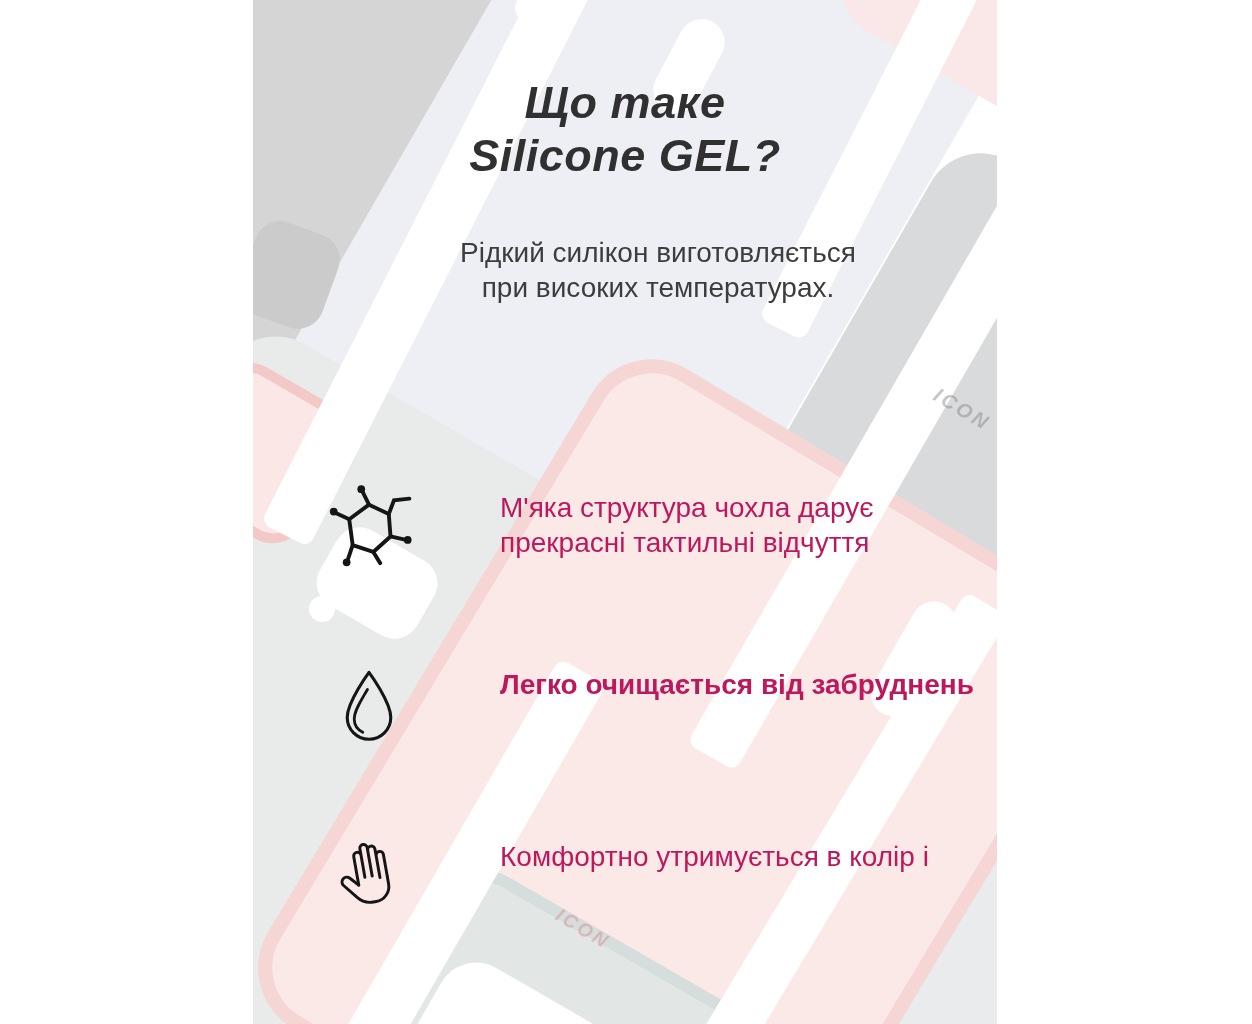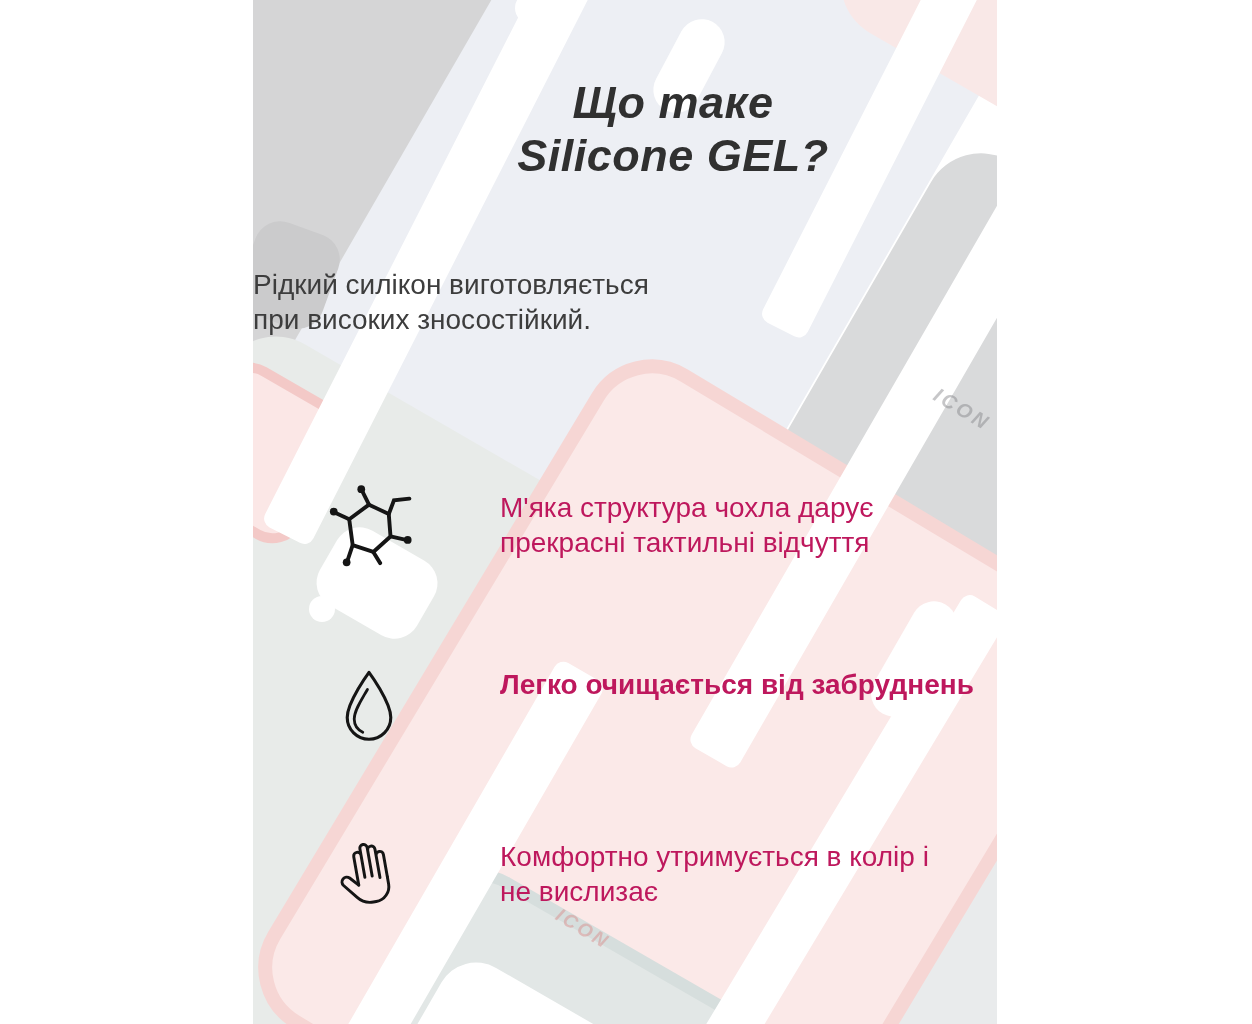--- a/index.html
+++ b/index.html
@@ -9,23 +9,23 @@
   .margin.left{left:0;width:253px;}
   .margin.right{left:997px;width:255px;}
   .strip{position:absolute;left:253px;top:0;width:744px;height:1024px;overflow:hidden;background:#ffffff;}
   .case{position:absolute;border-radius:58px;}
   .band{position:absolute;background:#ffffff;z-index:4;border-radius:10px;}
   .cut{position:absolute;background:#ffffff;z-index:5;}
   .wm{position:absolute;z-index:6;font-weight:bold;font-style:italic;letter-spacing:3px;
       font-size:20px;user-select:none;}
   .fg{position:absolute;z-index:10;}
   .title{left:0;top:76px;width:744px;text-align:center;font-size:45px;line-height:53px;
-         font-weight:800;font-style:italic;color:#303030;letter-spacing:.5px;padding-left:48px;}
-  .intro{left:0;top:267px;width:744px;text-align:left;font-size:28px;line-height:35px;
-         color:#3d3d3d;}
+         font-weight:800;font-style:italic;color:#303030;letter-spacing:.5px;}
+  .intro{left:0;top:235px;width:744px;text-align:center;font-size:28px;line-height:35px;
+         color:#3d3d3d;padding-left:33px;}
   .feature{left:0;width:744px;height:96px;}
   .feature .icbox{position:absolute;left:70px;top:0;width:92px;height:92px;display:flex;
                   align-items:center;justify-content:center;}
   .feature .txt{position:absolute;left:247px;font-size:28px;line-height:35px;color:#be185d;}
   svg{display:block;}
 </style>
 </head>
 <body>
 
 <div class="page">
@@ -66,21 +66,21 @@
     <div class="wm" style="left:678px;top:398px;transform:rotate(31deg);color:rgba(128,128,132,0.45);">ICON</div>
     <div class="wm" style="left:300px;top:918px;transform:rotate(31deg);color:rgba(217,152,150,0.55);font-size:19px;">ICON</div>
 
     <div class="fg title">
       <div>Що таке</div>
       <div>Silicone GEL?</div>
     </div>
 
     <div class="fg intro">
       <div>Рідкий силікон виготовляється</div>
-      <div>при високих зносостійкий.</div>
+      <div>при високих температурах.</div>
     </div>
 
     <div class="fg feature" style="top:481px;">
       <div class="icbox">
         <svg width="86" height="86" viewBox="0 0 100 100" fill="none">
           <polygon points="50,24 73,35 75,61 55,79 31,71 27,41" stroke="#151515" stroke-width="4.5" stroke-linejoin="round" fill="none"></polygon>
           <path d="M27 41 L10 33 M31 71 L25 89 M50 24 L42 8 M75 61 L93 65 M55 79 L63 92 M73 35 L79 19 L97 17" stroke="#151515" stroke-width="4.5" stroke-linecap="round" fill="none"></path>
           <circle cx="9" cy="32" r="4.5" fill="#151515"></circle>
           <circle cx="24" cy="91" r="4.5" fill="#151515"></circle>
           <circle cx="41" cy="6" r="4.5" fill="#151515"></circle>
@@ -107,21 +107,20 @@
 
     <div class="fg feature" style="top:829px;">
       <div class="icbox">
         <svg width="74" height="74" viewBox="0 0 100 100" fill="none" style="transform:rotate(-10deg);">
           <path d="M34 61 V22 a5 5 0 0 1 10 0 V52 M44 52 V13 a5 5 0 0 1 10 0 V52 M54 52 V17 a5 5 0 0 1 10 0 V54 M64 56 V26 a5 5 0 0 1 10 0 V57" stroke="#151515" stroke-width="4" stroke-linecap="round" fill="none"></path>
           <path d="M34 61 L23.5 49.5 a6.5 6.5 0 0 0 -9.8 8.5 L29 77 a26 26 0 0 0 20.5 10 h4 A20.5 20.5 0 0 0 74 66.5 V57" stroke="#151515" stroke-width="4" stroke-linecap="round" stroke-linejoin="round" fill="none"></path>
         </svg>
       </div>
       <div class="txt" style="top:10px;">
         <div>Комфортно утримується в колір і</div>
-        <div>не вислизає</div>
       </div>
     </div>
 
   </div>
 
   <div class="margin left"></div>
   <div class="margin right"></div>
 
 </div>
 

